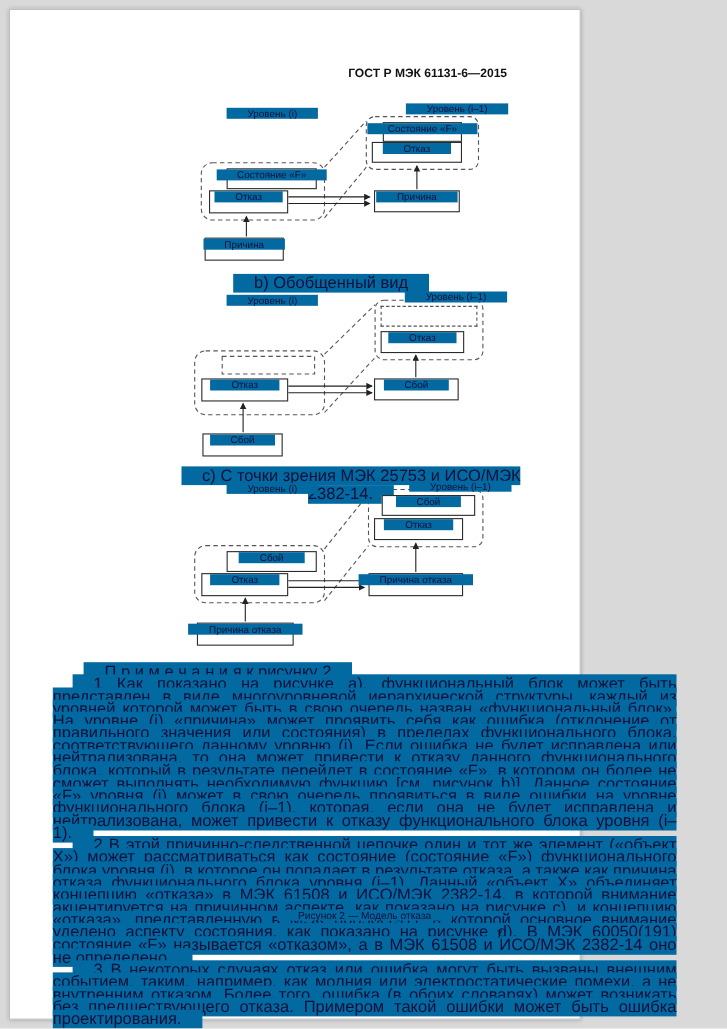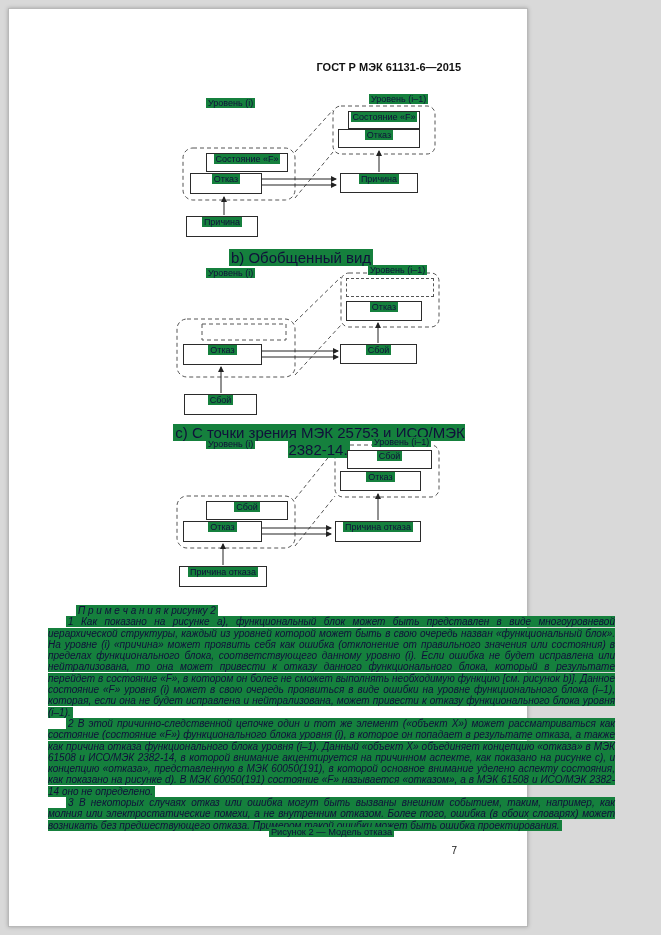--- a/index.html
+++ b/index.html
@@ -1,29 +1,29 @@
 <!DOCTYPE html>
 <html><head>
 <meta charset="utf-8">
 <style>
   * { margin:0; padding:0; box-sizing:border-box; }
   html,body { width:661px; height:935px; overflow:hidden; }
   body { background:#d9d9d9; font-family:"Liberation Sans", sans-serif; position:relative; color:#111; }
   .page { position:absolute; left:8px; top:8px; width:520px; height:919px; background:#fff;
           border:1px solid #b9b9b9; box-shadow:0 0 4px rgba(0,0,0,.25); }
   .docheader { position:absolute; top:52px; right:66px; font-weight:bold; font-size:11px; }
-  .hl { background:#15803d; color:#10103a; padding:0 2px; }
+  .hl { background:#0369a1; color:#10103a; padding:0 19px; }
   .box { position:absolute; background:#fff; border:1px solid #2b2b2b; display:flex; align-items:flex-start;
          justify-content:center; font-size:9px; z-index:2; }
   .box span { white-space:nowrap; }
   .dash { position:absolute; border:1px dashed #555; background:#fff; z-index:2; }
   .lvl { position:absolute; font-size:9px; z-index:2; }
   .cap { position:absolute; font-size:15px; text-align:center; z-index:2; }
   svg.overlay { position:absolute; left:0; top:0; z-index:1; }
-  .notes { position:absolute; left:39px; top:596px; width:567px; font-size:10px; line-height:11.3px;font-style:italic; }
+  .notes { position:absolute; left:39px; top:596px; width:567px; font-size:15px; line-height:11.3px; }
   .notes p { text-align:justify; text-indent:18px; margin:0; }
   .nhead { padding-left:28px; }
   .figcap { position:absolute; top:818px; left:0; width:645px; text-align:center; font-size:9.3px; }
   .pagenum { position:absolute; top:836px; right:70px; font-size:10px; }
 </style>
 </head>
 <body>
 
 <div class="page">
 

